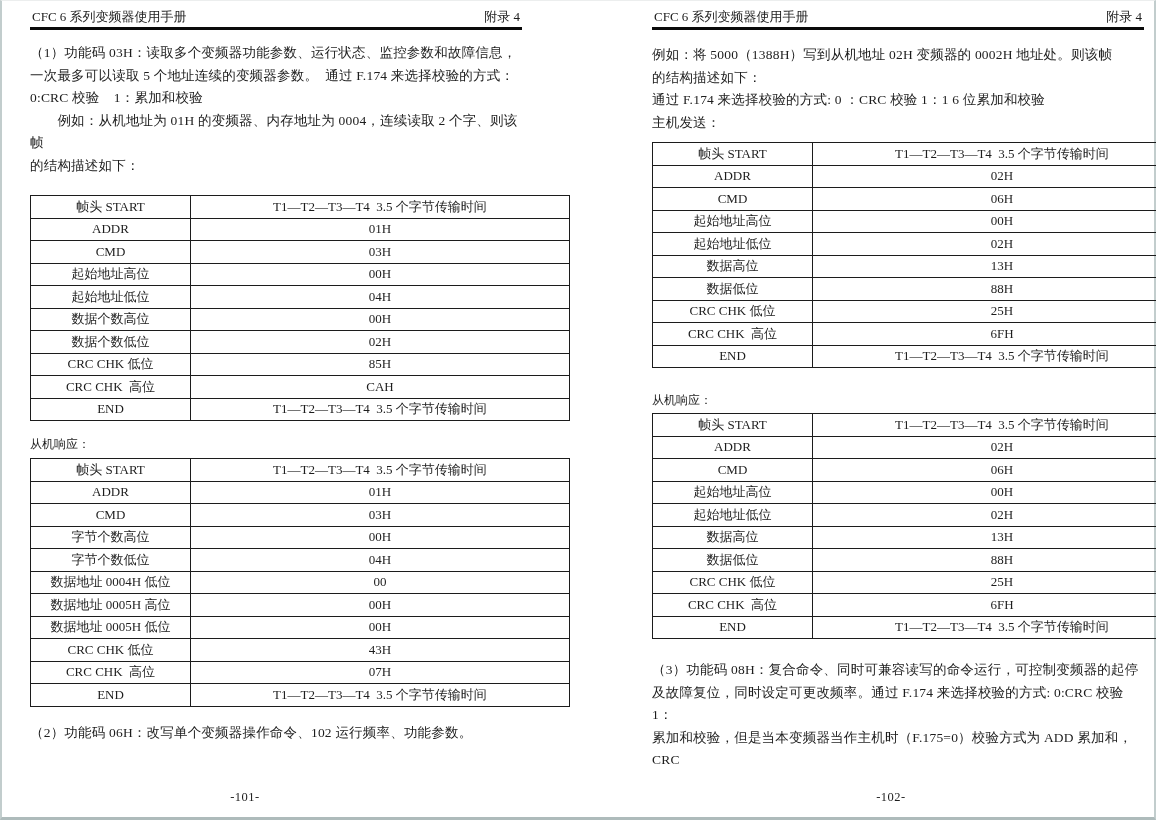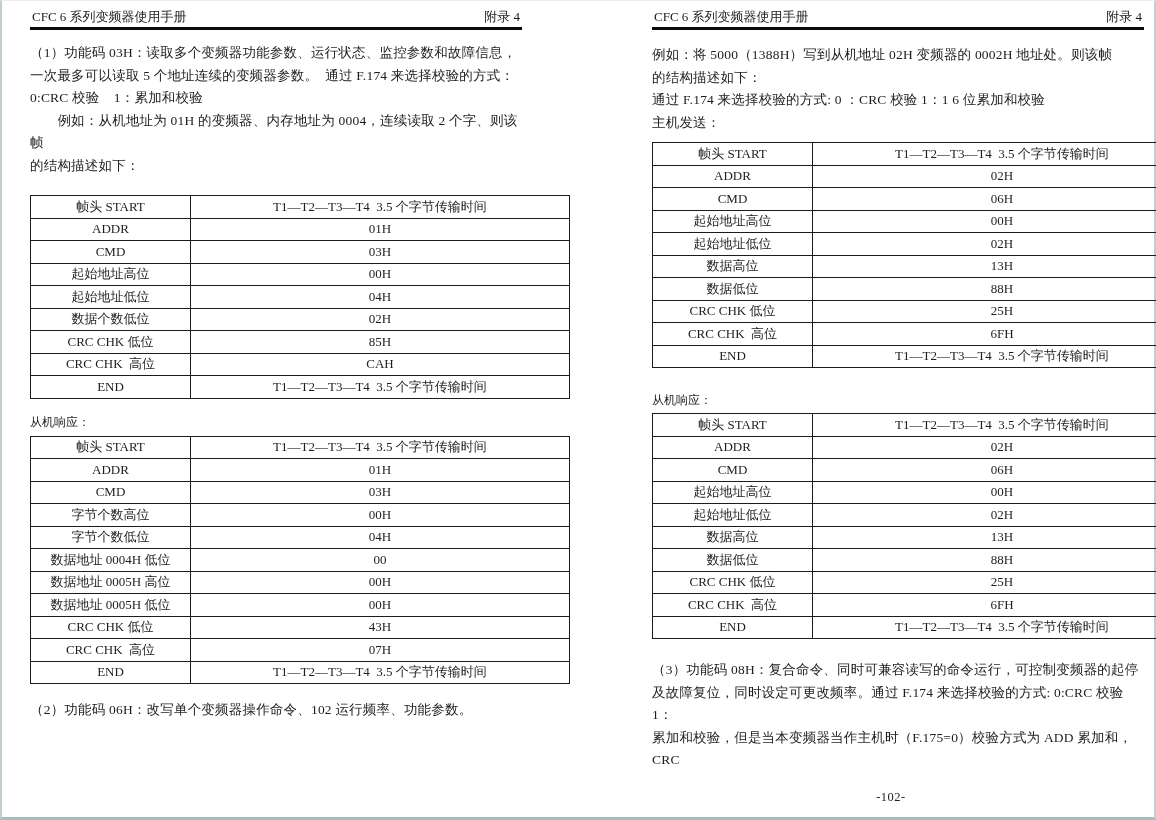--- a/index.html
+++ b/index.html
@@ -126,20 +126,24 @@
             </tr>
             <tr>
               <td>起始地址高位</td>
               <td>00H</td>
             </tr>
             <tr>
               <td>起始地址低位</td>
               <td>04H</td>
             </tr>
             <tr>
+              <td>数据个数高位</td>
+              <td>00H</td>
+            </tr>
+            <tr>
               <td>数据个数低位</td>
               <td>02H</td>
             </tr>
             <tr>
               <td>CRC CHK 低位</td>
               <td>85H</td>
             </tr>
             <tr>
               <td>CRC CHK  高位</td>
               <td>CAH</td>
@@ -201,20 +205,21 @@
             </tr>
             <tr>
               <td>END</td>
               <td>T1—T2—T3—T4  3.5 个字节传输时间</td>
             </tr>
           </tbody>
       </table>
 
       <div class="para p-closing">（2）功能码 06H：改写单个变频器操作命令、102 运行频率、功能参数。</div>
     </div>
+    <div class="page-number">-101-</div>
   </div>
 
   <div class="page page-right">
     <div class="content">
       <div class="page-header">
         <span>CFC 6 系列变频器使用手册</span>
         <span>附录 4</span>
       </div>
 
       <div class="para p-intro">例如：将 5000（1388H）写到从机地址 02H 变频器的 0002H 地址处。则该帧

